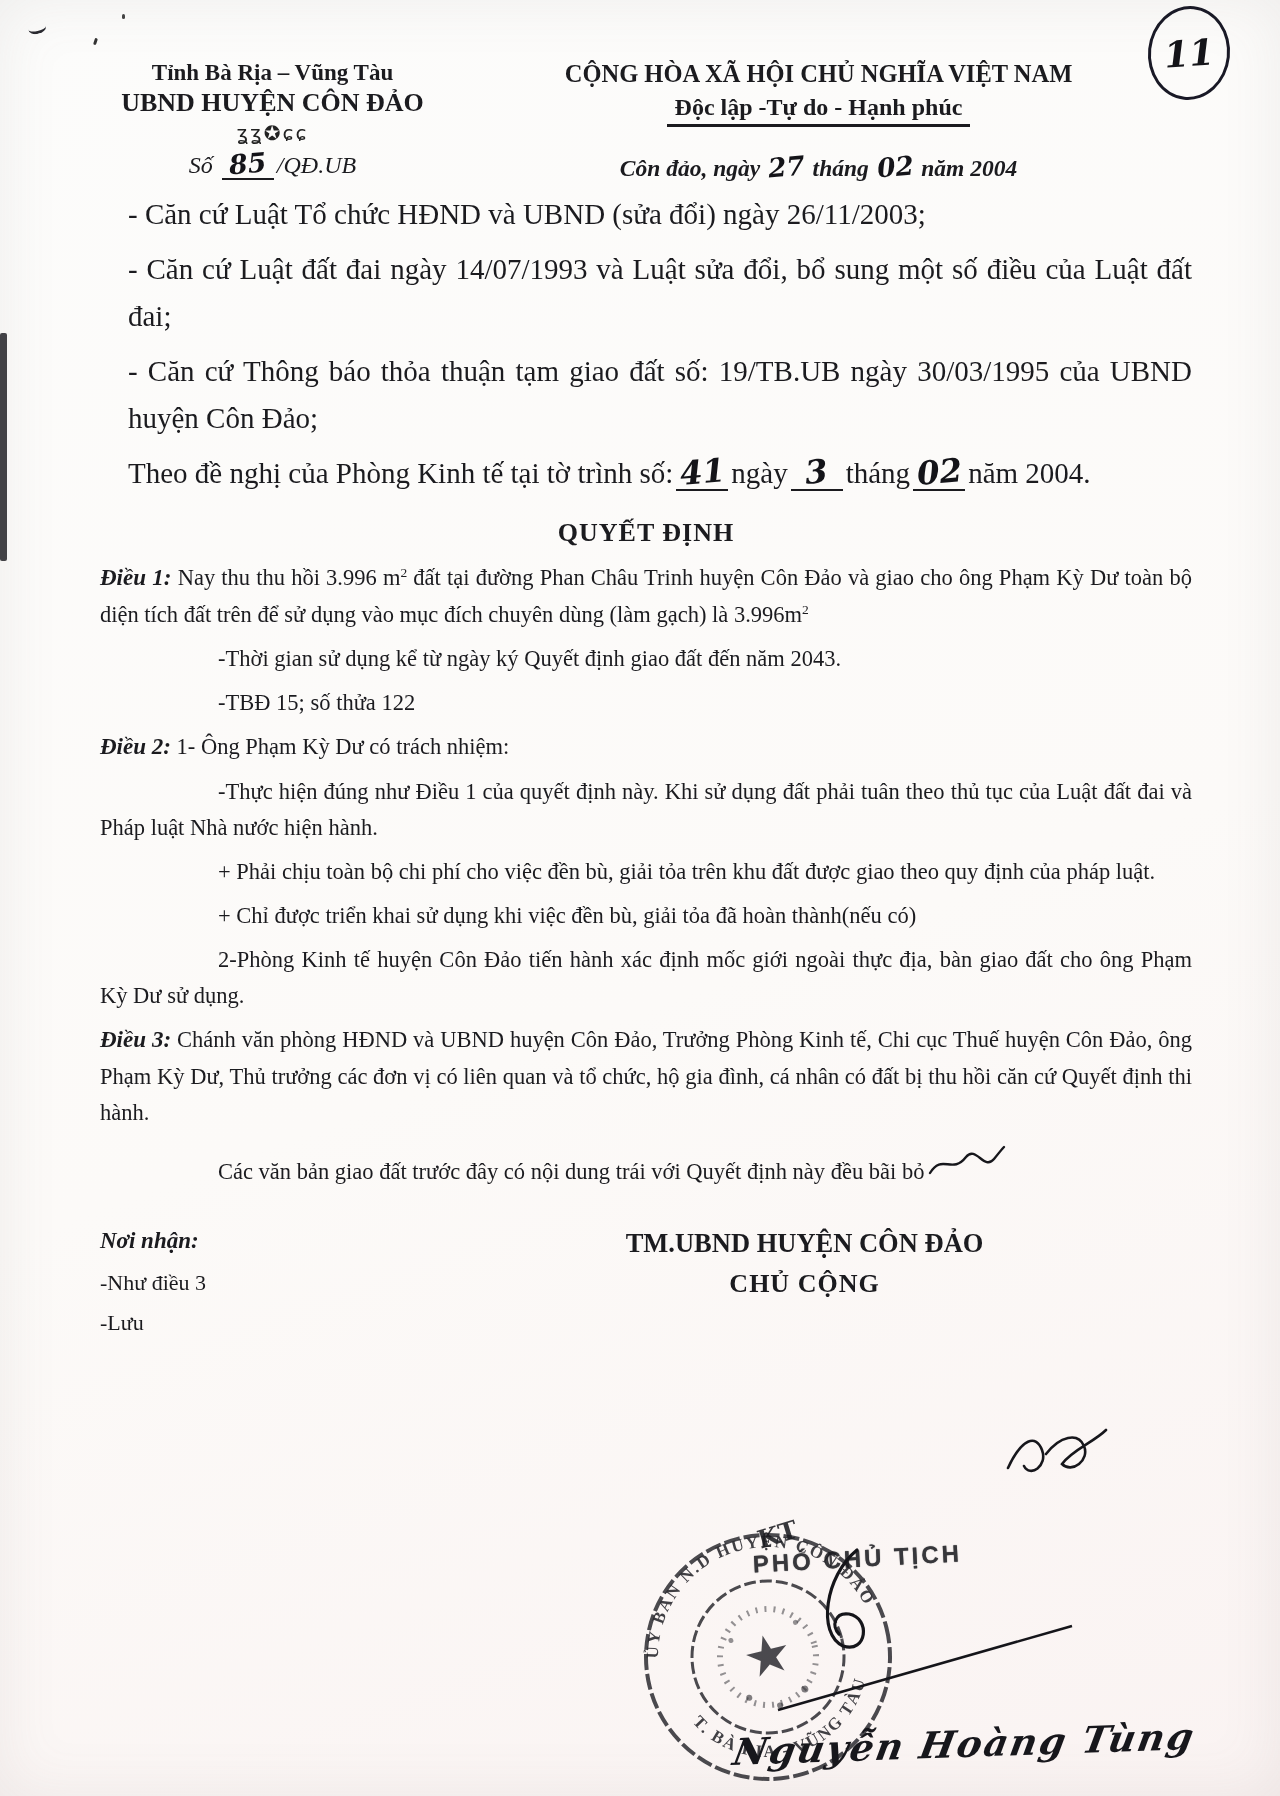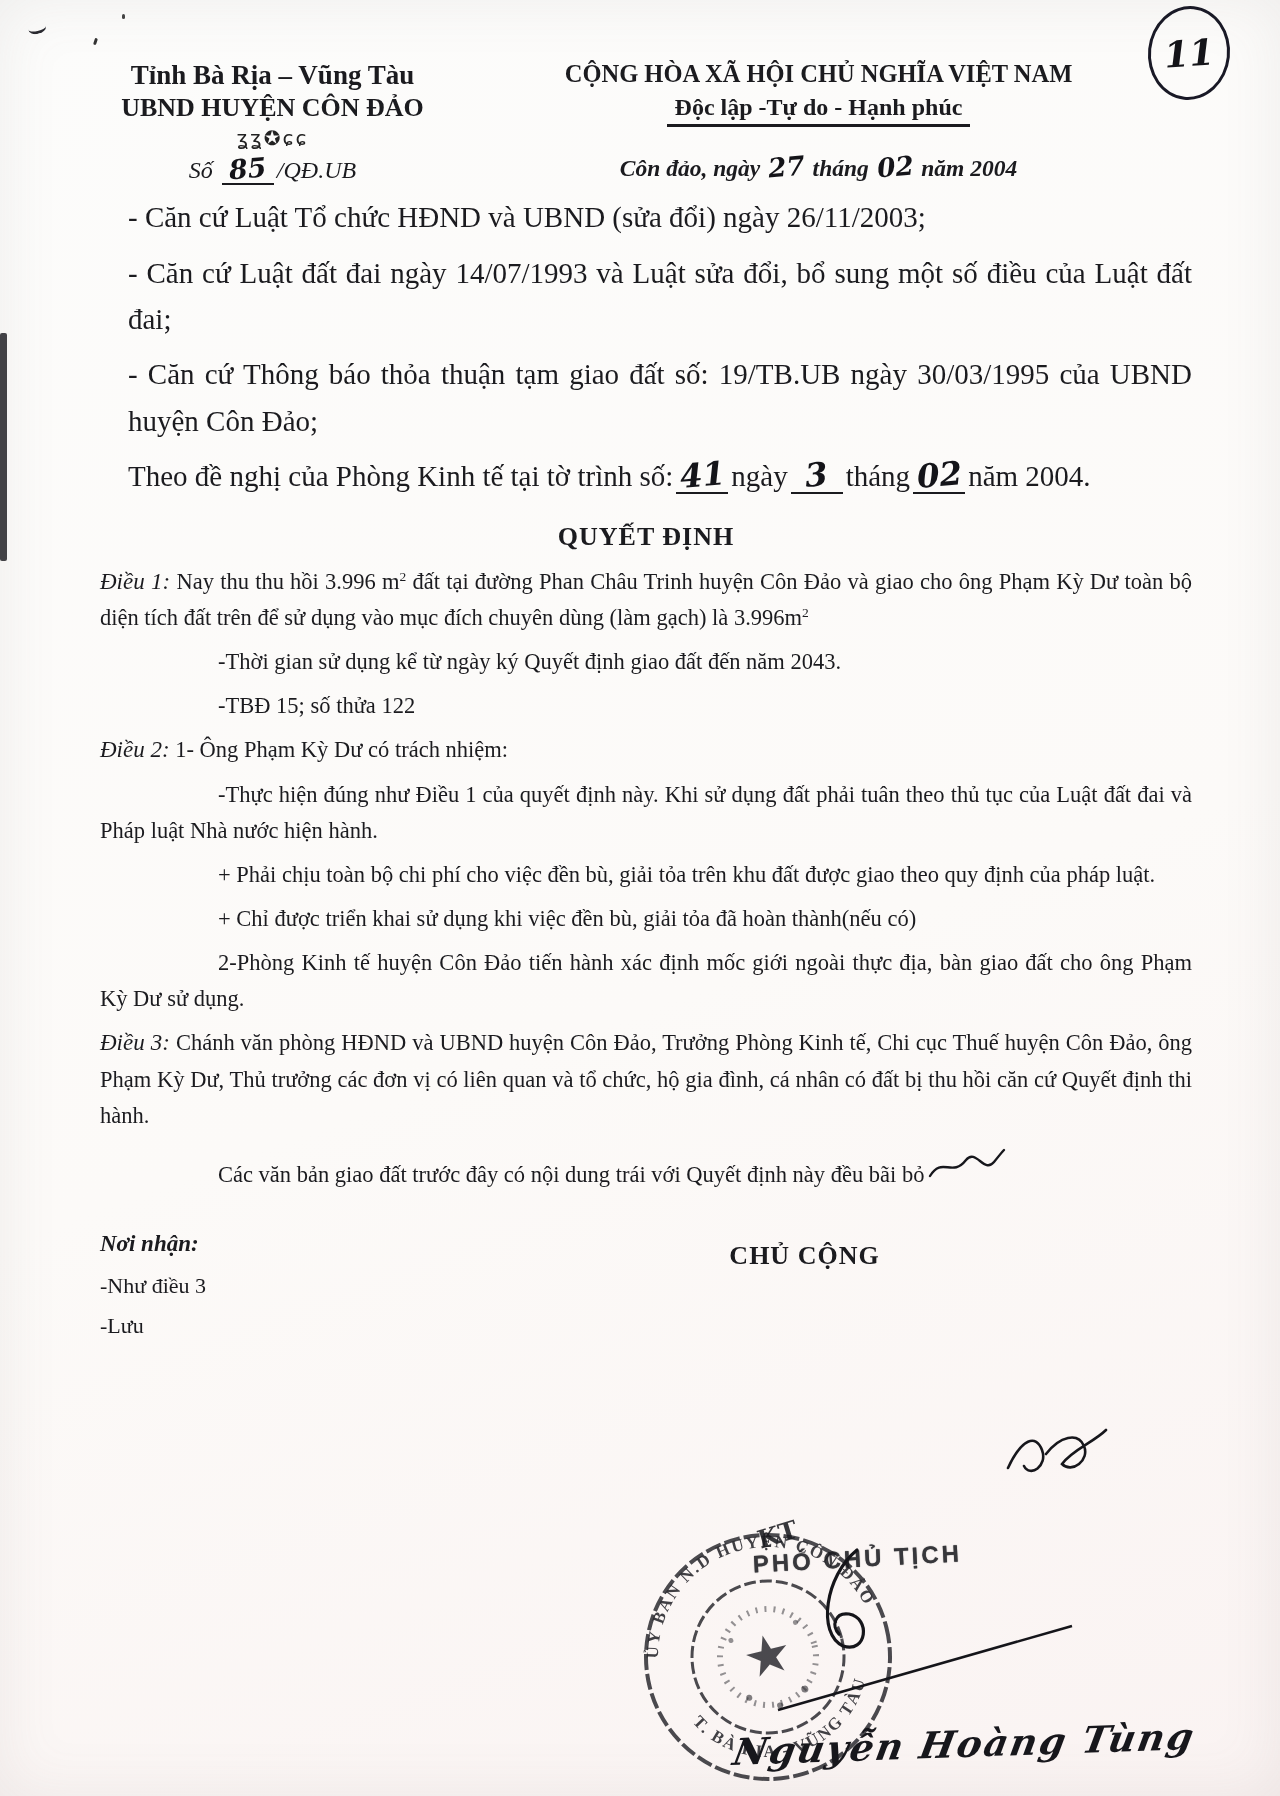--- a/index.html
+++ b/index.html
@@ -8,21 +8,21 @@
     background:linear-gradient(160deg,#fcfcfb 0%,#fcfaf8 55%,#faf3f2 100%);
     font-family:"Liberation Serif","DejaVu Serif",serif;color:#1b1b1f;
     box-shadow:inset 0 0 60px rgba(120,110,110,0.10);
   }
   .content{position:absolute;top:60px;left:100px;right:88px;}
   sup{font-size:0.6em;vertical-align:super;line-height:0;}
   
   .header{display:flex;align-items:flex-start;}
   .h-left{width:345px;text-align:center;}
   .h-right{flex:1;text-align:center;padding:0 40px 0 40px;}
-  .prov{font-weight:bold;font-size:27px;}
+  .prov{font-weight:bold;font-size:23px;}
   .committee{font-weight:bold;font-size:26px;margin-top:2px;}
   .ornament{font-size:20px;margin-top:3px;font-family:"DejaVu Sans",sans-serif;letter-spacing:2px;color:#222;}
   .doc-no{font-style:italic;font-size:24px;margin-top:5px;}
   .country{font-weight:bold;font-size:24.5px;}
   .motto-wrap{margin-top:6px;}
   .motto{font-weight:bold;font-size:24px;display:inline-block;border-bottom:3px solid #1b1b1f;padding:0 8px 3px;}
   .date-line{font-style:italic;font-weight:bold;font-size:23.5px;margin-top:24px;white-space:nowrap;}
   
   .hw{font-family:"DejaVu Serif",serif;font-style:italic;font-weight:bold;display:inline-block;
       transform:rotate(-5deg);font-size:1.12em;padding:0 2px;color:#141419;}
@@ -30,21 +30,21 @@
   
   .title{font-size:27px;font-weight:bold;text-align:center;margin:26px 0 0;}
   .subject{font-weight:bold;font-size:23px;text-align:center;margin-top:10px;line-height:1.55;}
   .issuer{font-size:26px;font-weight:bold;text-align:center;margin:24px 0 10px;}
   .qd{font-size:26px;font-weight:bold;text-align:center;margin:22px 0 12px;letter-spacing:1px;}
   
   .bases{padding-left:28px;font-size:29px;line-height:1.6;}
   .bases p{margin:9px 0;text-align:justify;}
   .proposal{margin-top:14px;}
   .art{font-size:22.5px;line-height:1.6;text-align:justify;margin:8px 0;}
-  .art .lbl{font-weight:normal;font-style:italic;font-size:23px;}
+  .art .lbl{font-weight:bold;font-style:italic;font-size:23px;}
   .ind{text-indent:118px;}
   .closing{margin-top:14px;}
   
   .footer{display:flex;margin-top:38px;gap:7px;}
   .f-left{width:330px;font-size:22px;}
   .recip-label{font-weight:bold;font-style:italic;font-size:23px;margin-bottom:16px;}
   .recip{margin:14px 0;}
   .f-right{flex:1;text-align:center;font-weight:bold;padding-right:20px;}
   .sign-org{font-size:26.5px;white-space:nowrap;}
   .sign-title{font-size:26px;margin-top:10px;letter-spacing:1px;}
@@ -148,20 +148,21 @@
         </svg>
     </p>
 
     <div class="footer">
       <div class="f-left">
         <div class="recip-label">Nơi nhận:</div>
         <div class="recip">-Như điều 3</div>
         <div class="recip">-Lưu</div>
       </div>
       <div class="f-right">
+        <div class="sign-org"><span>TM.UBND HUYỆN CÔN ĐẢO</span></div>
         <div class="sign-title">CHỦ CỘNG</div>
       </div>
     </div>
 
   </div>
 
   <div class="kt-overlay">
     <span class="kt-mark">KT</span>
     <div class="kt-line">PHÓ CHỦ TỊCH</div>
   </div>

